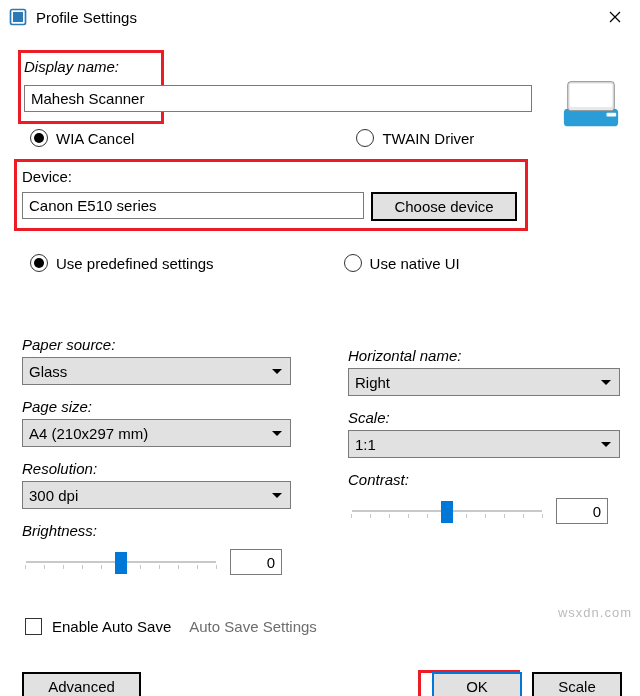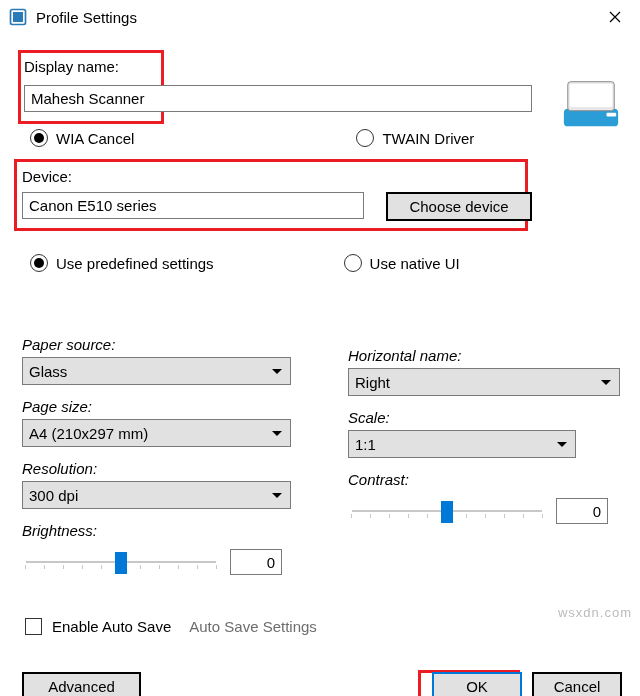--- a/index.html
+++ b/index.html
@@ -23,31 +23,31 @@
   .txt-input {
     width:100%; height:27px; border:1px solid #7a7a7a;
     padding:0 6px; font-size:15px; font-family:inherit;
   }
   .txt-dev { height:27px; border:1px solid #7a7a7a; padding:0 6px; font-size:15px; display:flex; align-items:center; }
   .btn {
     height:29px; border:2px solid #000000; background:#e1e1e1;
     font-size:15px; font-family:inherit; display:flex; align-items:center;
     justify-content:center; cursor:default;
   }
-  .row-name { position:absolute; left:24px; top:58px; }
+  .row-name { position:absolute; left:24px; top:58px;font-style:italic; }
   .input-name { position:absolute; left:24px; top:85px; width:508px;}
   
   .scanner-icon { position:absolute; right:18px; top:72px; width:62px; height:62px; }
   .radio-row1 { position:absolute; left:30px; top:129px; display:flex; gap:0; }
   .radio-row1 .r2 { margin-left:222px; }
   .radio { display:flex; align-items:center; gap:8px; }
   .radio .bullet { width:18px;height:18px;border:1px solid #333;border-radius:50%;position:relative;}
   .radio.checked .bullet::after{content:"";position:absolute;left:3px;top:3px;width:10px;height:10px;border-radius:50%;background:#000;}
   .dev-lbl{ position:absolute; left:22px; top:168px;}
-  .dev-row { position:absolute; left:22px; top:192px; display:flex; gap:22px; align-items:stretch; }
+  .dev-row { position:absolute; left:22px; top:192px; display:flex; gap:7px; align-items:stretch; }
   .dev-row .txt-dev { width:342px; }
   .dev-row .btn { width:146px; }
   .radio-row2 { position:absolute; left:30px; top:254px; display:flex; }
   .radio-row2 .r2 { margin-left:130px; }
   .group-left { position:absolute; left:22px; top:336px; width:269px; }
   .group-right{ position:absolute; left:348px; top:336px; width:272px;}
   .field { margin-bottom:2px;}
   .field .lbl { display:block; margin-bottom:4px;font-style:italic;}
   .combo {
     width:269px; height:28px; border:1px solid #7a7a7a;
@@ -197,21 +197,21 @@
     <div class="field">
       <span class="lbl">Horizontal name:</span>
       <div class="combo" style="width:272px">
           <span>Right</span>
           <span class="chev"></span>
         </div>
     </div>
     <div class="spacer"></div>
     <div class="field">
       <span class="lbl">Scale:</span>
-      <div class="combo" style="width:228px">
+      <div class="combo" style="width:272px">
           <span>1:1</span>
           <span class="chev"></span>
         </div>
     </div>
     <div class="spacer"></div>
     <div class="field">
       <span class="lbl">Contrast:</span>
       <div class="slider-row">
         <div class="slider">
           <div class="track"></div>
@@ -243,18 +243,18 @@
 
   <div class="btn-row">
     <div class="btn btn-adv">
         <span>Advanced</span>
       </div>
     <div class="spacer-flex"></div>
     <div class="btn btn-ok">
         <span>OK</span>
       </div>
     <div class="btn btn-cancel">
-        <span>Cancel</span>
+        <span>Scale</span>
       </div>
   </div>
 
   <div class="watermark">wsxdn.com</div>
 </div>
 
 </body></html>

